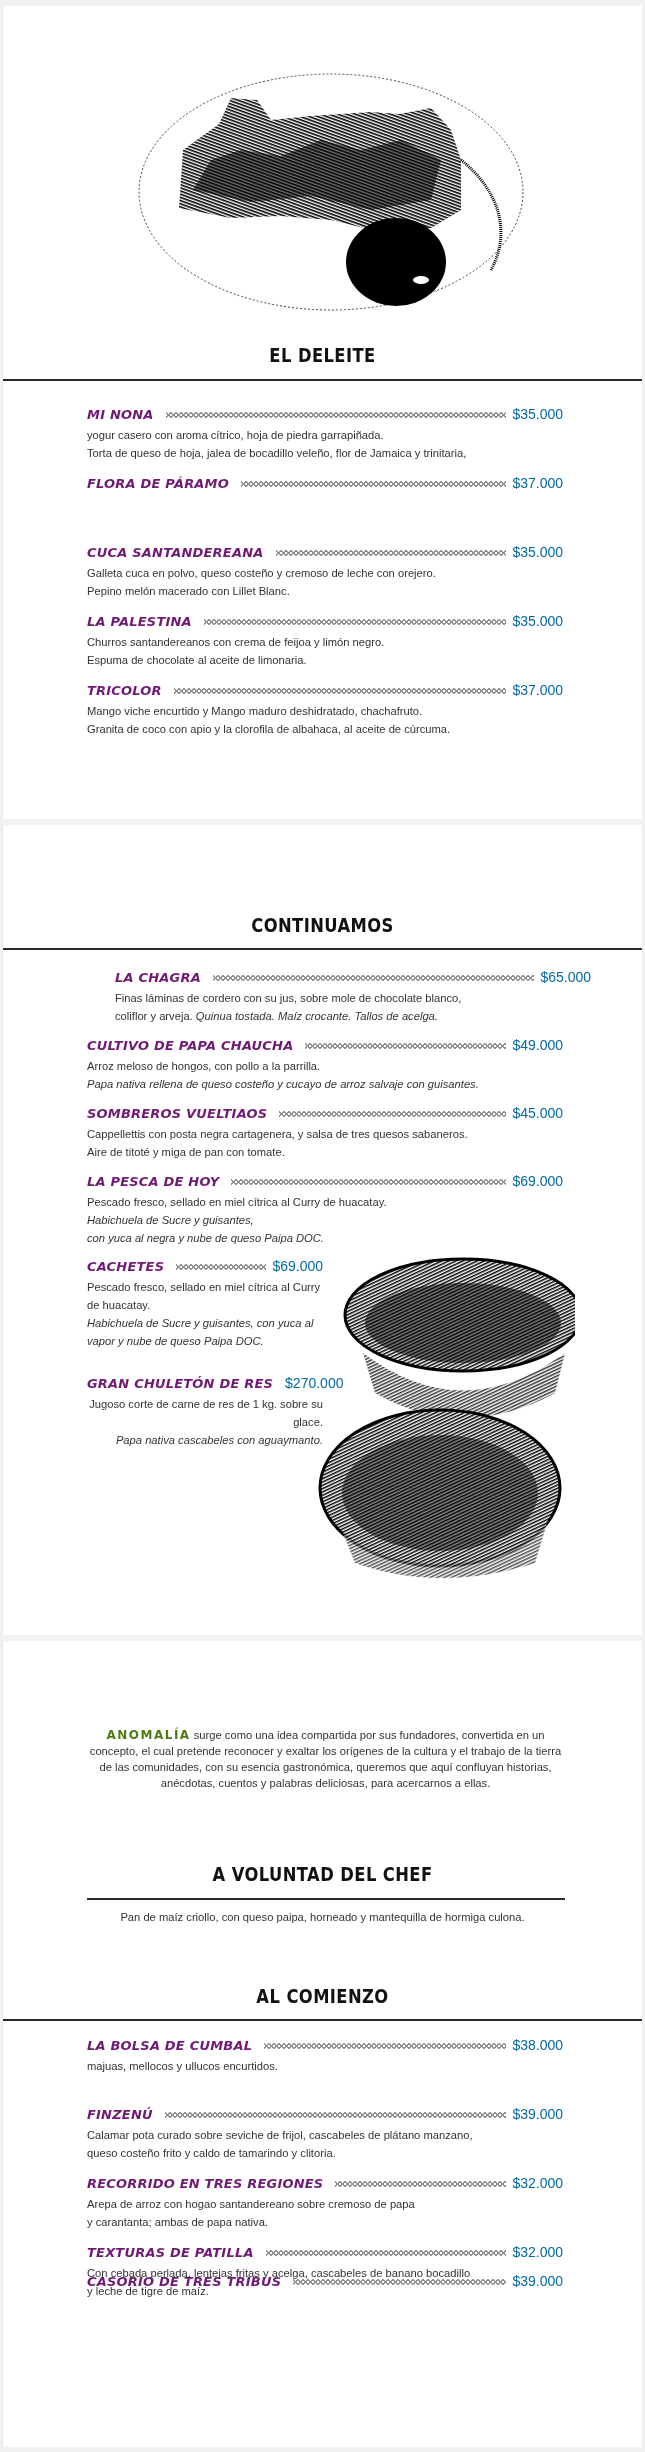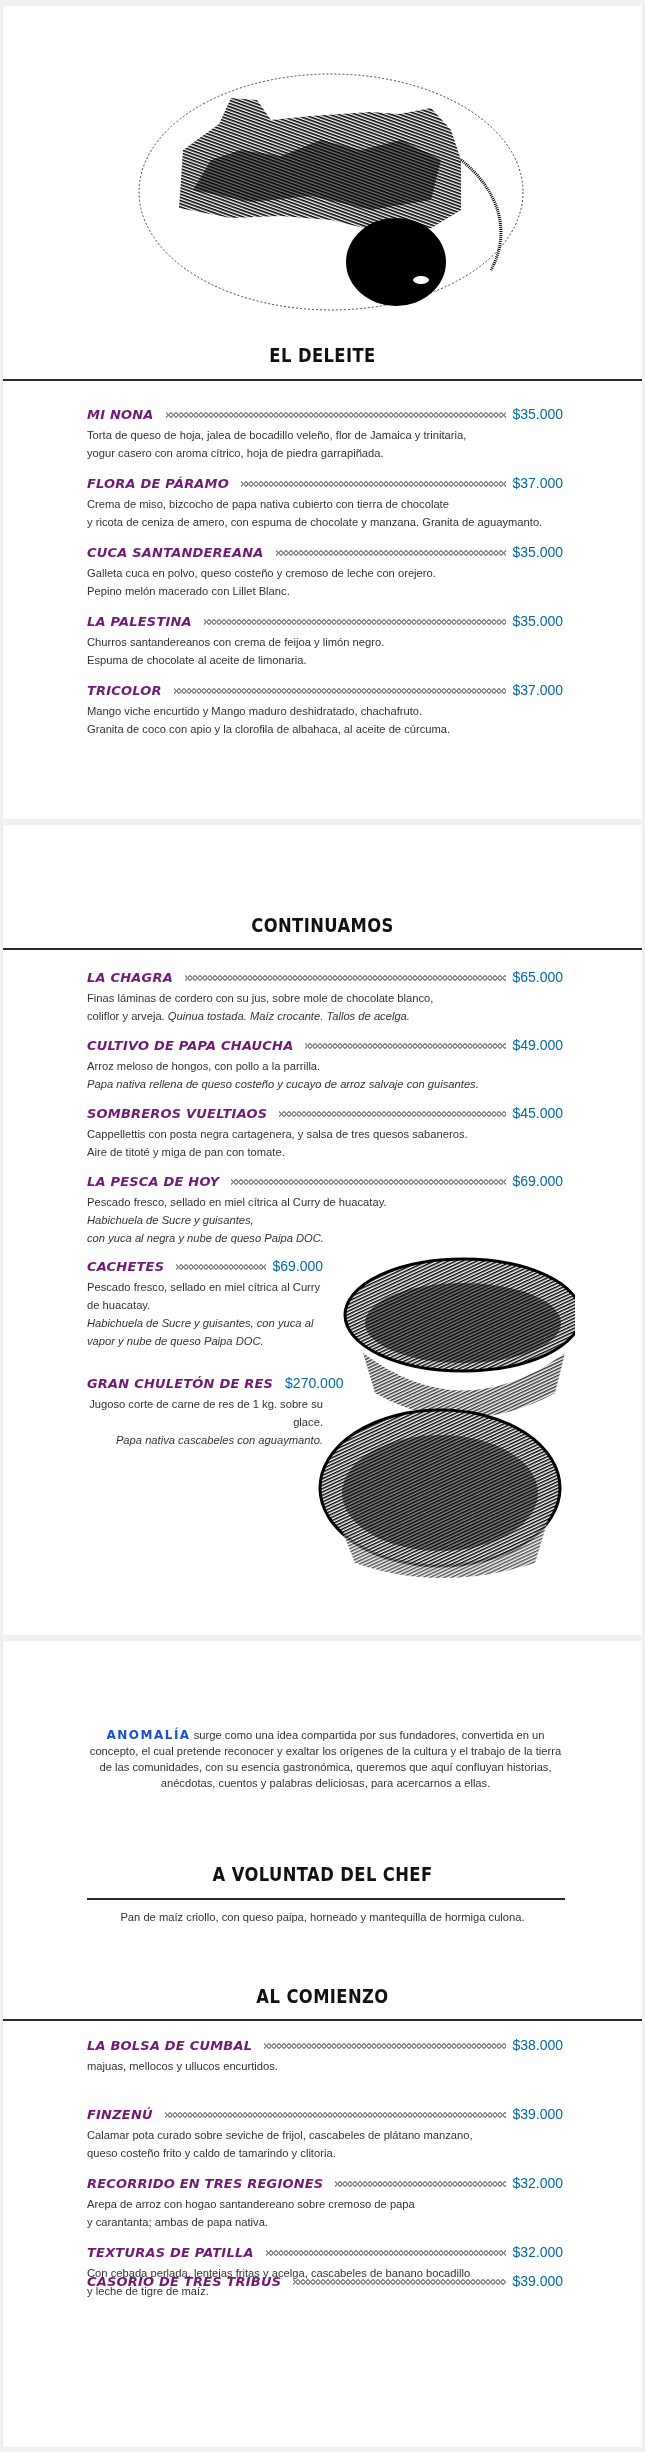--- a/index.html
+++ b/index.html
@@ -87,21 +87,21 @@
       font-family: "Liberation Sans", sans-serif;
       font-size: 11.2px;
       line-height: 16px;
       color: #333;
     }
     .brand {
       font-family: "DejaVu Sans", sans-serif;
       font-weight: bold;
       font-size: 12px;
       letter-spacing: 1.5px;
-      color: #1d4ed8;
+      color: #4d7c0f;
     }
     .chef-text {
       position: absolute; left: 0; width: 100%; top: 1908px;
       text-align: center;
       font-family: "Liberation Sans", sans-serif;
       font-size: 11.2px;
       color: #333;
     }
   </style>
 </head>
@@ -126,34 +126,30 @@
   <div class="section-title" style="top:338px;">EL DELEITE</div>
   <div class="rule" style="top:373px;"></div>
 
   <div class="item" style="top:400px;">
     <div class="item-head">
       <span class="item-name">MI NONA</span>
       <span class="leader"></span>
       <span class="price">$35.000</span>
     </div>
     <div class="desc">
+      <span class="line">yogur casero con aroma cítrico, hoja de piedra garrapiñada.</span>
       <span class="line">Torta de queso de hoja, jalea de bocadillo veleño, flor de Jamaica y trinitaria,</span>
-      <span class="line">yogur casero con aroma cítrico, hoja de piedra garrapiñada.</span>
     </div>
   </div>
 
   <div class="item" style="top:469px;">
     <div class="item-head">
       <span class="item-name">FLORA DE PÁRAMO</span>
       <span class="leader"></span>
       <span class="price">$37.000</span>
-    </div>
-    <div class="desc">
-      <span class="line">Crema de miso, bizcocho de papa nativa cubierto con tierra de chocolate</span>
-      <span class="line">y ricota de ceniza de amero, con espuma de chocolate y manzana. Granita de aguaymanto.</span>
     </div>
   </div>
 
   <div class="item" style="top:538px;">
     <div class="item-head">
       <span class="item-name">CUCA SANTANDEREANA</span>
       <span class="leader"></span>
       <span class="price">$35.000</span>
     </div>
     <div class="desc">
@@ -184,21 +180,21 @@
       <span class="line">Mango viche encurtido y Mango maduro deshidratado, chachafruto.</span>
       <span class="line">Granita de coco con apio y la clorofila de albahaca, al aceite de cúrcuma.</span>
     </div>
   </div>
 </div>
 
 <div class="page p2">
   <div class="section-title" style="top:89px;">CONTINUAMOS</div>
   <div class="rule" style="top:123px;"></div>
 
-  <div class="item" style="top:144px;">
+  <div class="item" style="top:144px;margin-left:28px;">
     <div class="item-head">
       <span class="item-name">LA CHAGRA</span>
       <span class="leader"></span>
       <span class="price">$65.000</span>
     </div>
     <div class="desc">
       <span class="line">Finas láminas de cordero con su jus, sobre mole de chocolate blanco,</span>
       <span class="line"><span>coliflor y arveja.</span> <span class="it">Quinua tostada. Maíz crocante. Tallos de acelga.</span></span>
     </div>
   </div>

